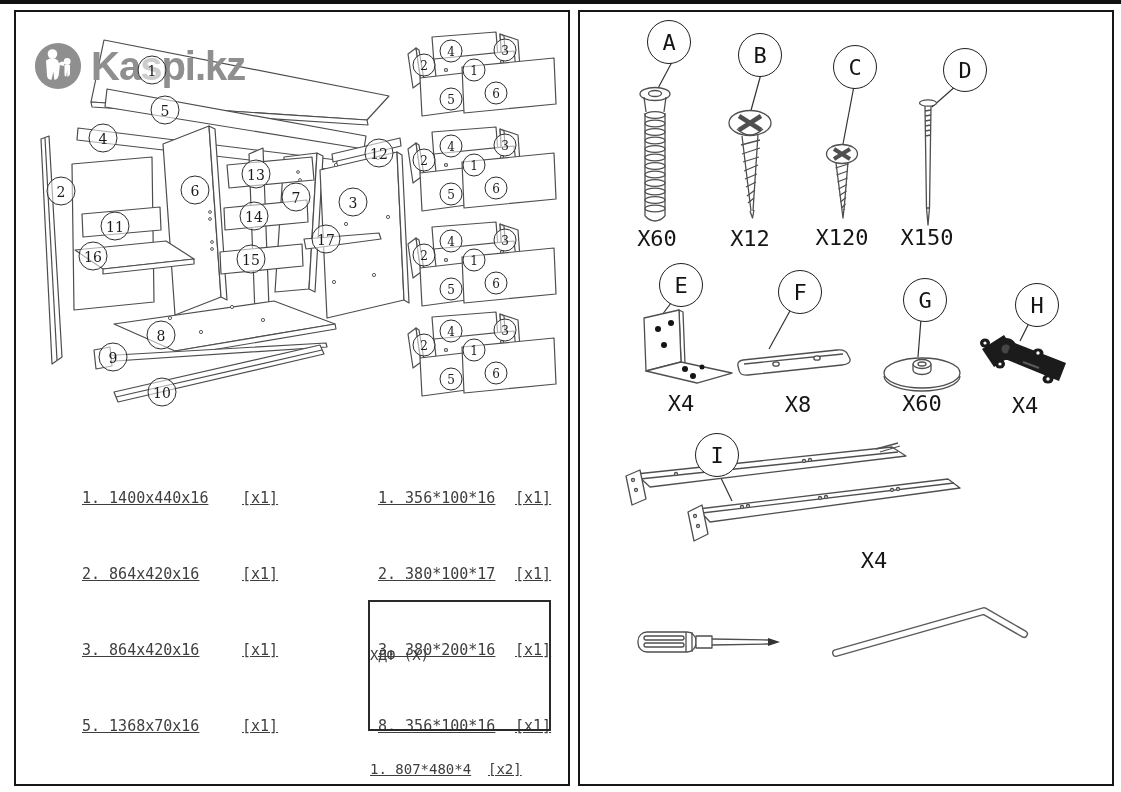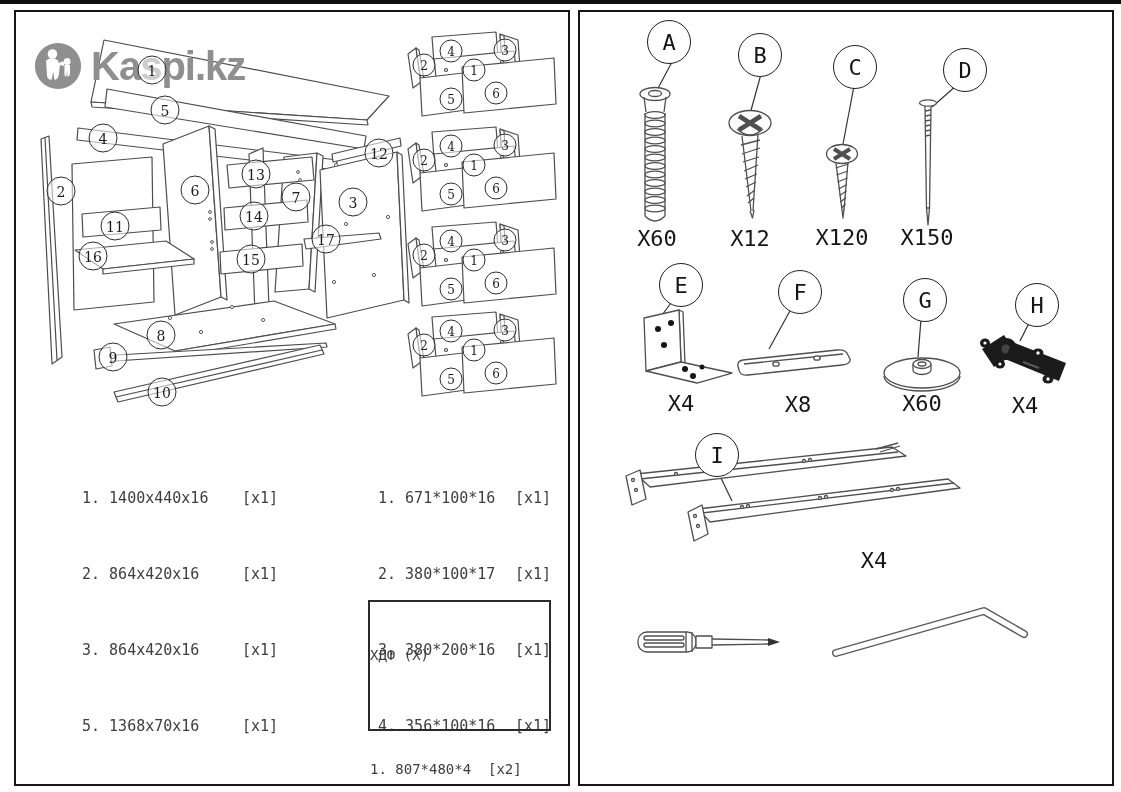--- a/index.html
+++ b/index.html
@@ -21,21 +21,21 @@
     transform:translate(-50%,-50%);display:flex;align-items:center;justify-content:center;
     font-family:"DejaVu Sans Mono",monospace;font-size:22px;color:#141414;background:#fff;}
 
   .qty{position:absolute;transform:translate(-50%,-50%);font-family:"DejaVu Sans Mono",monospace;
     font-size:22px;color:#161616;white-space:pre;}
 
   .plist{position:absolute;font-family:"DejaVu Sans Mono",monospace;font-size:15px;line-height:19px;
     color:#3e3e3e;white-space:pre;}
   .main-list{left:66px;top:401px;}
   .drawer-list{left:362px;top:401px;}
-  .lrow{display:flex;}
+  .lrow{display:flex;text-decoration:underline;}
   .t-main{display:inline-block;width:160px;}
   .t-side{display:inline-block;width:137px;}
   .t-box{display:inline-block;width:118px;}
 
   .hdf-box{position:absolute;left:352px;top:588px;width:179px;height:115px;border:2px solid #2a2a2a;
     padding:6px 0 6px 0;font-family:"DejaVu Sans Mono",monospace;font-size:14px;line-height:19px;
     color:#3e3e3e;white-space:pre;}
 
   .logo{position:absolute;left:18px;top:30px;display:flex;align-items:center;gap:9px;}
   .logo-text{font-size:40px;font-weight:bold;color:#8f8f8f;letter-spacing:-1px;
@@ -226,36 +226,36 @@
       
         
       
         
       </div>
 
     <div class="plist drawer-list">
       
     
         <div class="lrow">
-          <span class="t-side">1. 671*100*16</span>
+          <span class="t-side">1. 356*100*16</span>
           <span class="q">[x1]</span>
         </div>
       
         <div class="lrow">
           <span class="t-side">2. 380*100*17</span>
           <span class="q">[x1]</span>
         </div>
       
         <div class="lrow">
           <span class="t-side">3. 380*200*16</span>
           <span class="q">[x1]</span>
         </div>
       
         <div class="lrow">
-          <span class="t-side">4. 356*100*16</span>
+          <span class="t-side">8. 356*100*16</span>
           <span class="q">[x1]</span>
         </div>
       
         
       
         
       </div>
 
     <div class="hdf-box">
       <div class="box-title">ХДФ (Х)</div>

